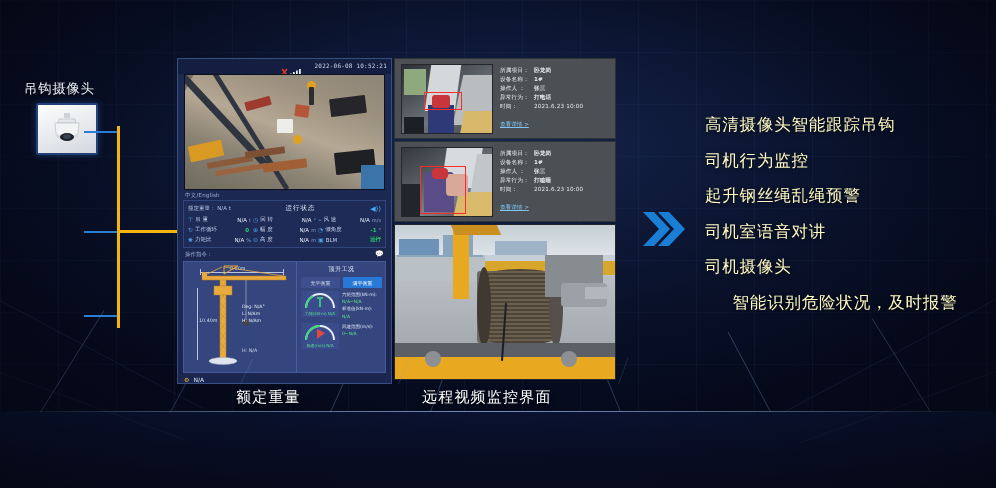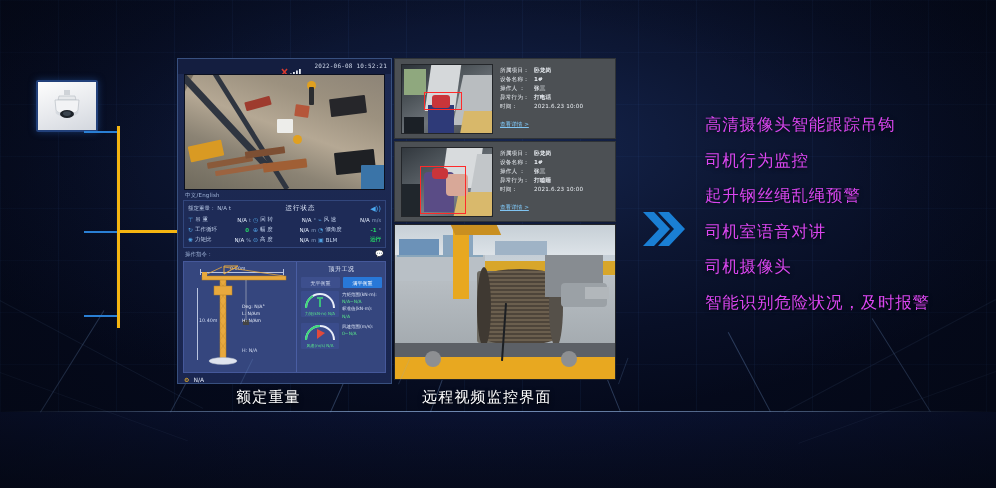--- a/index.html
+++ b/index.html
@@ -152,24 +152,24 @@
   
   .caption {
     position:absolute; color:#ffffff; font-size:15px; letter-spacing:1.2px;
     text-shadow:0 2px 5px rgba(0,0,0,.85); font-weight:500;
   }
 
   
   #chev { position:absolute; left:641px; top:206px; }
   #features { position:absolute; left:705px; top:117px; width:280px; }
   .feat {
-    color:#d946ef; font-size:16.5px; line-height:1; margin-bottom:19px;
+    color:#fef9c3; font-size:16.5px; line-height:1; margin-bottom:19px;
     letter-spacing:.8px; text-shadow:0 1px 4px rgba(0,0,0,.7);
   }
-  .feat:last-child { margin-bottom:0; }
+  .feat:last-child { margin-bottom:0;text-align:center; }
 </style>
 </head>
 <body>
 
 <div id="bg">
   <div id="bg-grid-top"></div>
   <div id="bg-horizon"></div>
   <div id="bg-bottom">
     <div class="persp-line" style="left:40px;  top:0; width:120px; transform:rotate(-58deg);"></div>
     <div class="persp-line" style="left:170px; top:0; width:100px; transform:rotate(-62deg);"></div>
@@ -183,20 +183,21 @@
   <div class="persp-line" style="left:0px;   top:372px; width:200px; transform:rotate(20deg); opacity:.3;"></div>
   <div class="persp-line" style="left:996px; top:300px; width:240px; transform:rotate(152deg); opacity:.35;"></div>
   <div class="persp-line" style="left:996px; top:372px; width:210px; transform:rotate(160deg); opacity:.3;"></div>
   <div class="vig"></div>
 </div>
 
 <div id="cam-col">
 
 
   <div class="cam-block">
+    <div class="cam-label">吊钩摄像头</div>
     <div class="cam-icon-box">
       <svg width="44" height="36" viewBox="0 0 44 36">
         <rect x="19" y="2" width="6" height="5" fill="#cfd3d8"></rect>
         <path d="M14 8 L30 8 L31 12 L13 12 Z" fill="#e6e8eb" stroke="#b3b8bf" stroke-width=".6"></path>
         <path d="M10 12 L34 12 L33 22 C33 27, 11 27, 11 22 Z" fill="#f2f3f5" stroke="#b9bec5" stroke-width=".7"></path>
         <path d="M11 22 C11 27, 33 27, 33 22 L33.5 24 C33.5 30, 10.5 30, 10.5 24 Z" fill="#d6dae0"></path>
         <ellipse cx="22" cy="26" rx="7" ry="4" fill="#1d2228"></ellipse>
         <ellipse cx="22" cy="25.6" rx="4" ry="2.3" fill="#3b444e"></ellipse>
       </svg>
       <div class="refl"></div>

